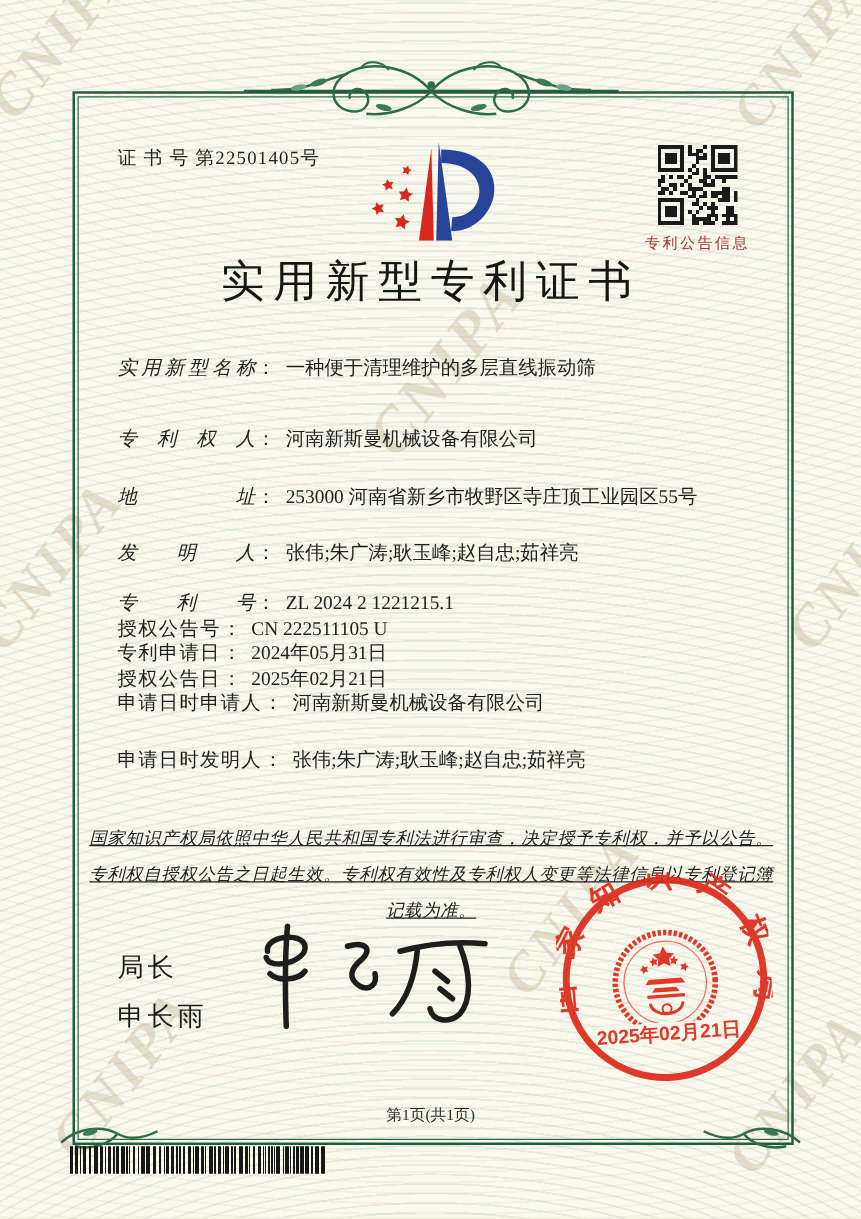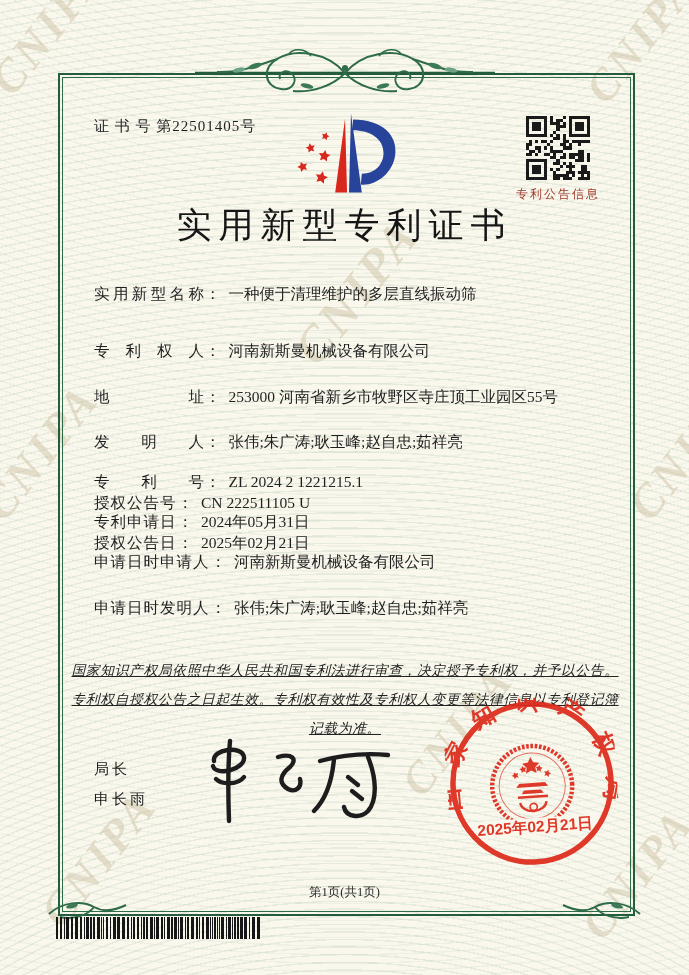--- a/index.html
+++ b/index.html
@@ -22,32 +22,32 @@
   .ornament{position:absolute;z-index:3;}
   .content{position:absolute;inset:0;z-index:4;}
   .cert-no{position:absolute;left:94px;top:117px;font-size:15px;letter-spacing:1px;}
   .logo{position:absolute;left:280px;top:106px;width:138px;height:96px;}
   .qr-block{position:absolute;left:512px;top:116px;width:92px;text-align:center;}
   .qr{width:64px;height:64px;margin:0 auto;display:block;}
   .qr-caption{margin-top:6px;font-size:12px;font-weight:normal;color:#a13a2e;letter-spacing:2px;}
   .title{position:absolute;left:0;top:202px;width:100%;text-align:center;
     font-size:35px;font-weight:normal;letter-spacing:7px;color:#161616;}
   .frow{position:absolute;left:94px;width:540px;font-size:15.5px;white-space:nowrap;}
-  .flabel{display:inline-block;width:110px;text-align:justify;text-align-last:justify;vertical-align:bottom;}
+  .flabel{display:inline-block;width:110px;text-align:justify;text-align-last:justify;vertical-align:bottom;font-style:italic;}
   .fcolon{margin:0 8px 0 1px;}
   .tworow{display:flex;flex-direction:column;}
   .cell-left{width:292px;}
   .pos-r1{top:284px}.pos-r2{top:341px}.pos-r3{top:387px}.pos-r4{top:432px}
   .pos-r5{top:472px}.pos-r6{top:512px}.pos-r7{top:552px}.pos-r8{top:598px}
   .rlabel{letter-spacing:1px;}
   .notice{position:absolute;left:69px;top:656px;width:552px;font-size:13.8px;
     line-height:29px;font-style:italic;letter-spacing:0.6px;color:#222;}
   .notice div{text-align:center;text-decoration:underline;}
   .sig-block{position:absolute;left:94px;top:760px;
-    font-family:"Liberation Sans","DejaVu Sans",sans-serif;font-size:15px;letter-spacing:3px;color:#1a1a1a;}
+    font-family:"Liberation Sans","DejaVu Sans",sans-serif;font-size:21px;letter-spacing:3px;color:#1a1a1a;}
   .sig-block .line{margin-bottom:11px;}
   .signature{position:absolute;left:192px;top:733px;width:210px;height:95px;}
   .seal{position:absolute;left:447px;top:698px;width:170px;height:170px;
     transform:rotate(-4deg);opacity:0.93;z-index:5;}
   .seal text{font-family:"Liberation Sans","DejaVu Sans",sans-serif;}
   .footer-page{position:absolute;left:0;top:884px;width:100%;text-align:center;font-size:12.5px;color:#2a2a2a;}
   .barcode{position:absolute;left:56px;top:917px;width:208px;height:22px;}
 </style>
 </head>
 <body>

